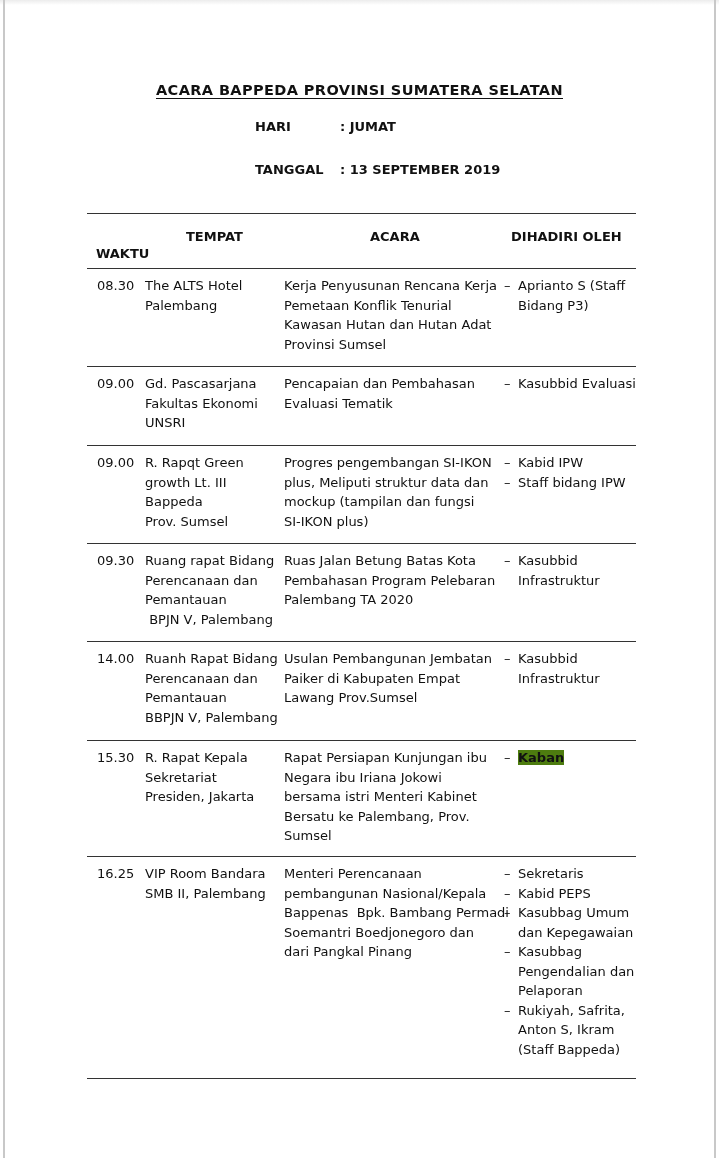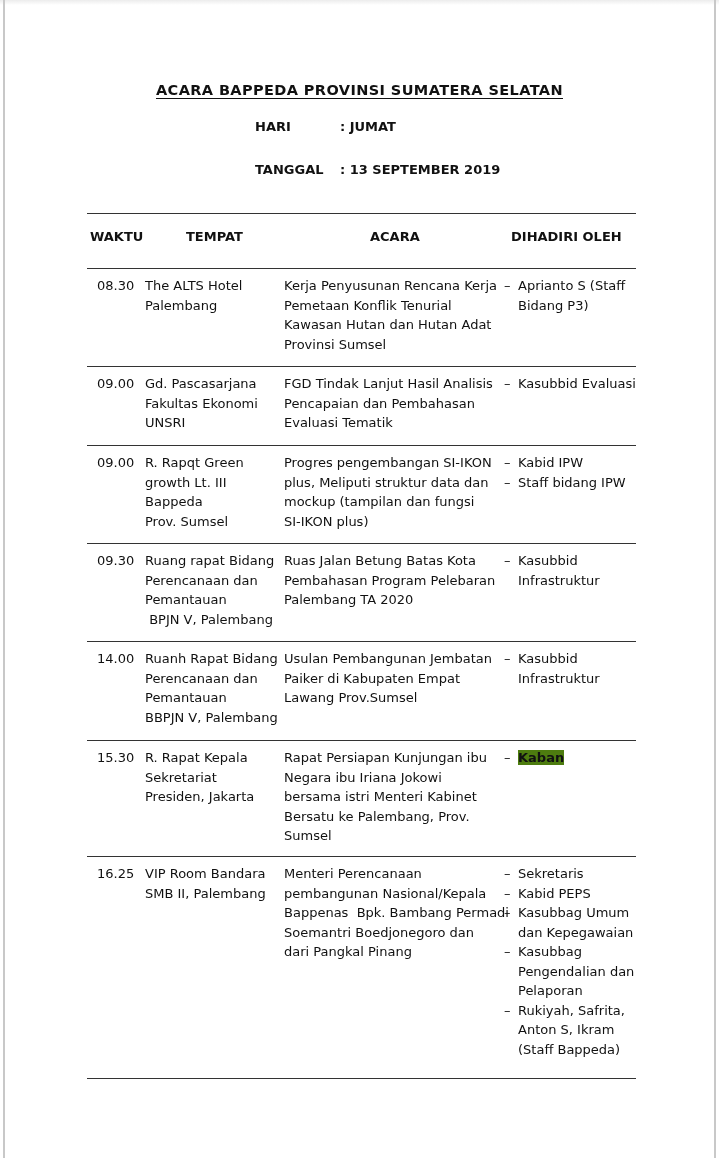--- a/index.html
+++ b/index.html
@@ -36,21 +36,21 @@
 <div class="title"><span>ACARA BAPPEDA PROVINSI SUMATERA SELATAN</span></div>
 
 <div class="meta" style="top:119px;">
   <span class="k">HARI</span><span>: JUMAT</span>
 </div>
 <div class="meta" style="top:150px;margin-top:12px;">
   <span class="k">TANGGAL</span><span>: 13 SEPTEMBER 2019</span>
 </div>
 
 <div class="hline" style="top:213px;"></div>
-<div class="hdr" style="left:90px;">WAKTU</div>
+<div class="hdr" style="left:96px;margin-top:17px;">WAKTU</div>
 <div class="hdr" style="left:186px;">TEMPAT</div>
 <div class="hdr" style="left:370px;">ACARA</div>
 <div class="hdr" style="left:511px;">DIHADIRI OLEH</div>
 
 <div id="rows">
     <div class="hline" style="top: 268px;"></div>
     <div class="hline" style="top: 366px;"></div>
     <div class="hline" style="top: 445px;"></div>
     <div class="hline" style="top: 543px;"></div>
     <div class="hline" style="top: 641px;"></div>
@@ -77,21 +77,20 @@
       </div>
     </div>
     <div class="row" style="top: 374px;">
       <div class="c-time">09.00</div>
       <div class="c-place">
         <div class="line">Gd. Pascasarjana</div>
         <div class="line">Fakultas Ekonomi</div>
         <div class="line">UNSRI</div>
       </div>
       <div class="c-act">
-        <div class="line">FGD Tindak Lanjut Hasil Analisis</div>
         <div class="line">Pencapaian dan Pembahasan</div>
         <div class="line">Evaluasi Tematik</div>
       </div>
       <div class="c-att">
         <div class="att-item">
           <span class="dash">–</span>
           <div class="txt"><div>Kasubbid Evaluasi</div></div>
         </div>
       </div>
     </div>

